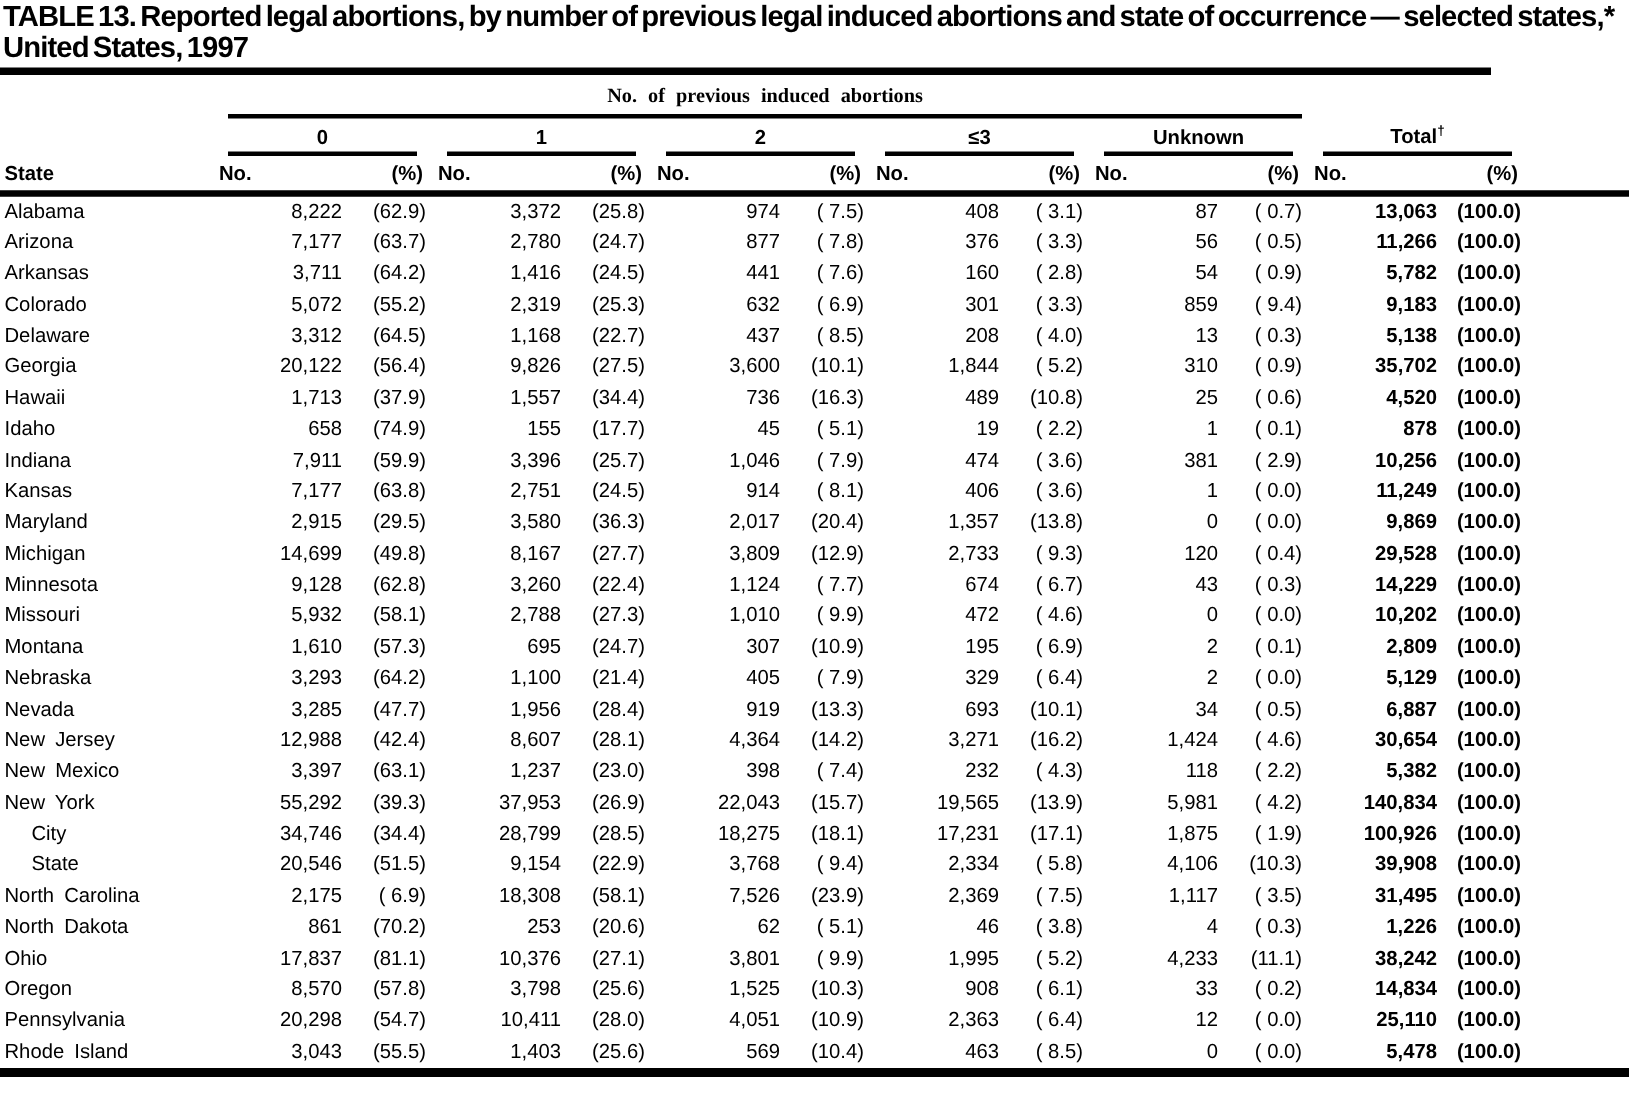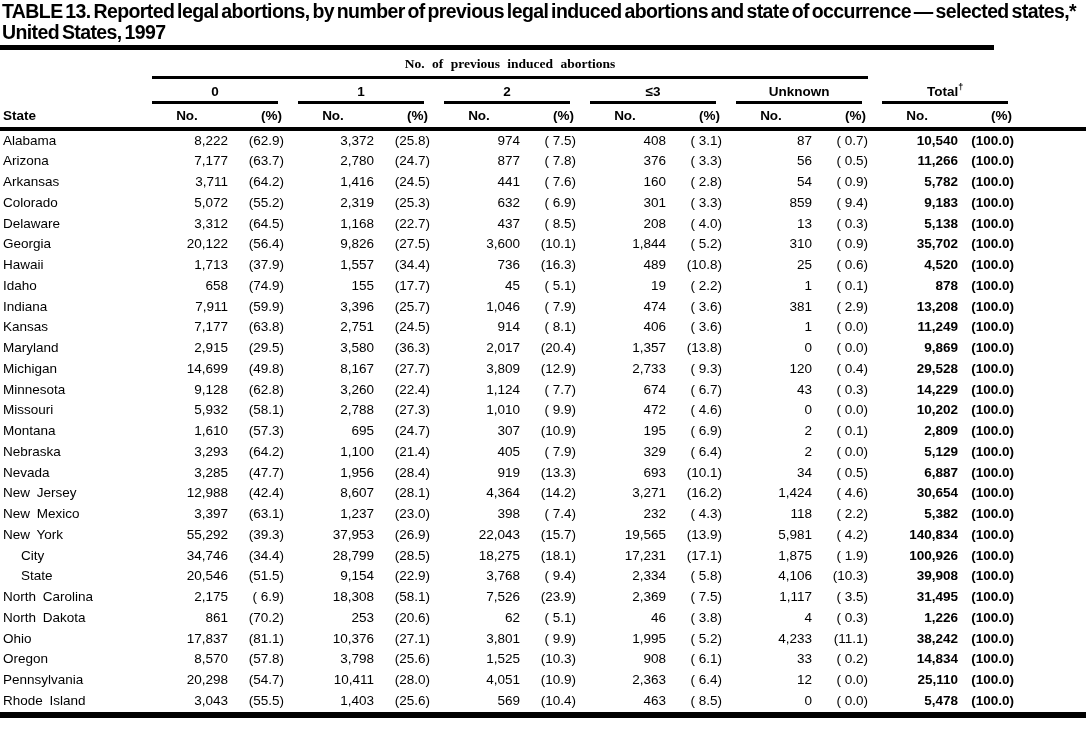--- a/index.html
+++ b/index.html
@@ -71,21 +71,21 @@
   .grp sup { font-size: 9px; }
   
   tr.subheader-row th {
     border-bottom: 4px solid #000;
     vertical-align: bottom;
     padding-top: 4px;
     padding-bottom: 4px;
     font-weight: 700;
   }
   th.h-state { text-align: left; padding-left: 3px; }
-  th.h-no  { text-align: center; padding-right: 4px; margin-top: 45px; }
+  th.h-no  { text-align: left; padding-right: 4px; margin-top: 45px; }
   th.h-pct { text-align: right; padding-right: 10px; }
   
   td { height: 20.75px; line-height: 20.75px; }
   td.state { text-align: left; padding-left: 3px; word-spacing: 3px; margin-top: 33px; }
   td.state.indent { padding-left: 21px; }
   td.no  { text-align: right; padding-right: 4px; }
   td.pct { text-align: right; padding-right: 8px; }
   td.col-total, th.col-total { font-weight: 700; }
   tbody td:first-child { }
   
@@ -179,21 +179,21 @@
           <td class="no">8,222</td>
           <td class="pct">(62.9)</td>
           <td class="no">3,372</td>
           <td class="pct">(25.8)</td>
           <td class="no">974</td>
           <td class="pct">( 7.5)</td>
           <td class="no">408</td>
           <td class="pct">( 3.1)</td>
           <td class="no">87</td>
           <td class="pct">( 0.7)</td>
-          <td class="no col-total">10,540</td>
+          <td class="no col-total">13,063</td>
           <td class="pct col-total">(100.0)</td>
           <td></td>
         </tr>
         <tr>
           <td class="state">Arizona</td>
           <td class="no">7,177</td>
           <td class="pct">(63.7)</td>
           <td class="no">2,780</td>
           <td class="pct">(24.7)</td>
           <td class="no">877</td>
@@ -307,21 +307,21 @@
           <td class="no">7,911</td>
           <td class="pct">(59.9)</td>
           <td class="no">3,396</td>
           <td class="pct">(25.7)</td>
           <td class="no">1,046</td>
           <td class="pct">( 7.9)</td>
           <td class="no">474</td>
           <td class="pct">( 3.6)</td>
           <td class="no">381</td>
           <td class="pct">( 2.9)</td>
-          <td class="no col-total">13,208</td>
+          <td class="no col-total">10,256</td>
           <td class="pct col-total">(100.0)</td>
           <td></td>
         </tr>
         <tr>
           <td class="state">Kansas</td>
           <td class="no">7,177</td>
           <td class="pct">(63.8)</td>
           <td class="no">2,751</td>
           <td class="pct">(24.5)</td>
           <td class="no">914</td>

